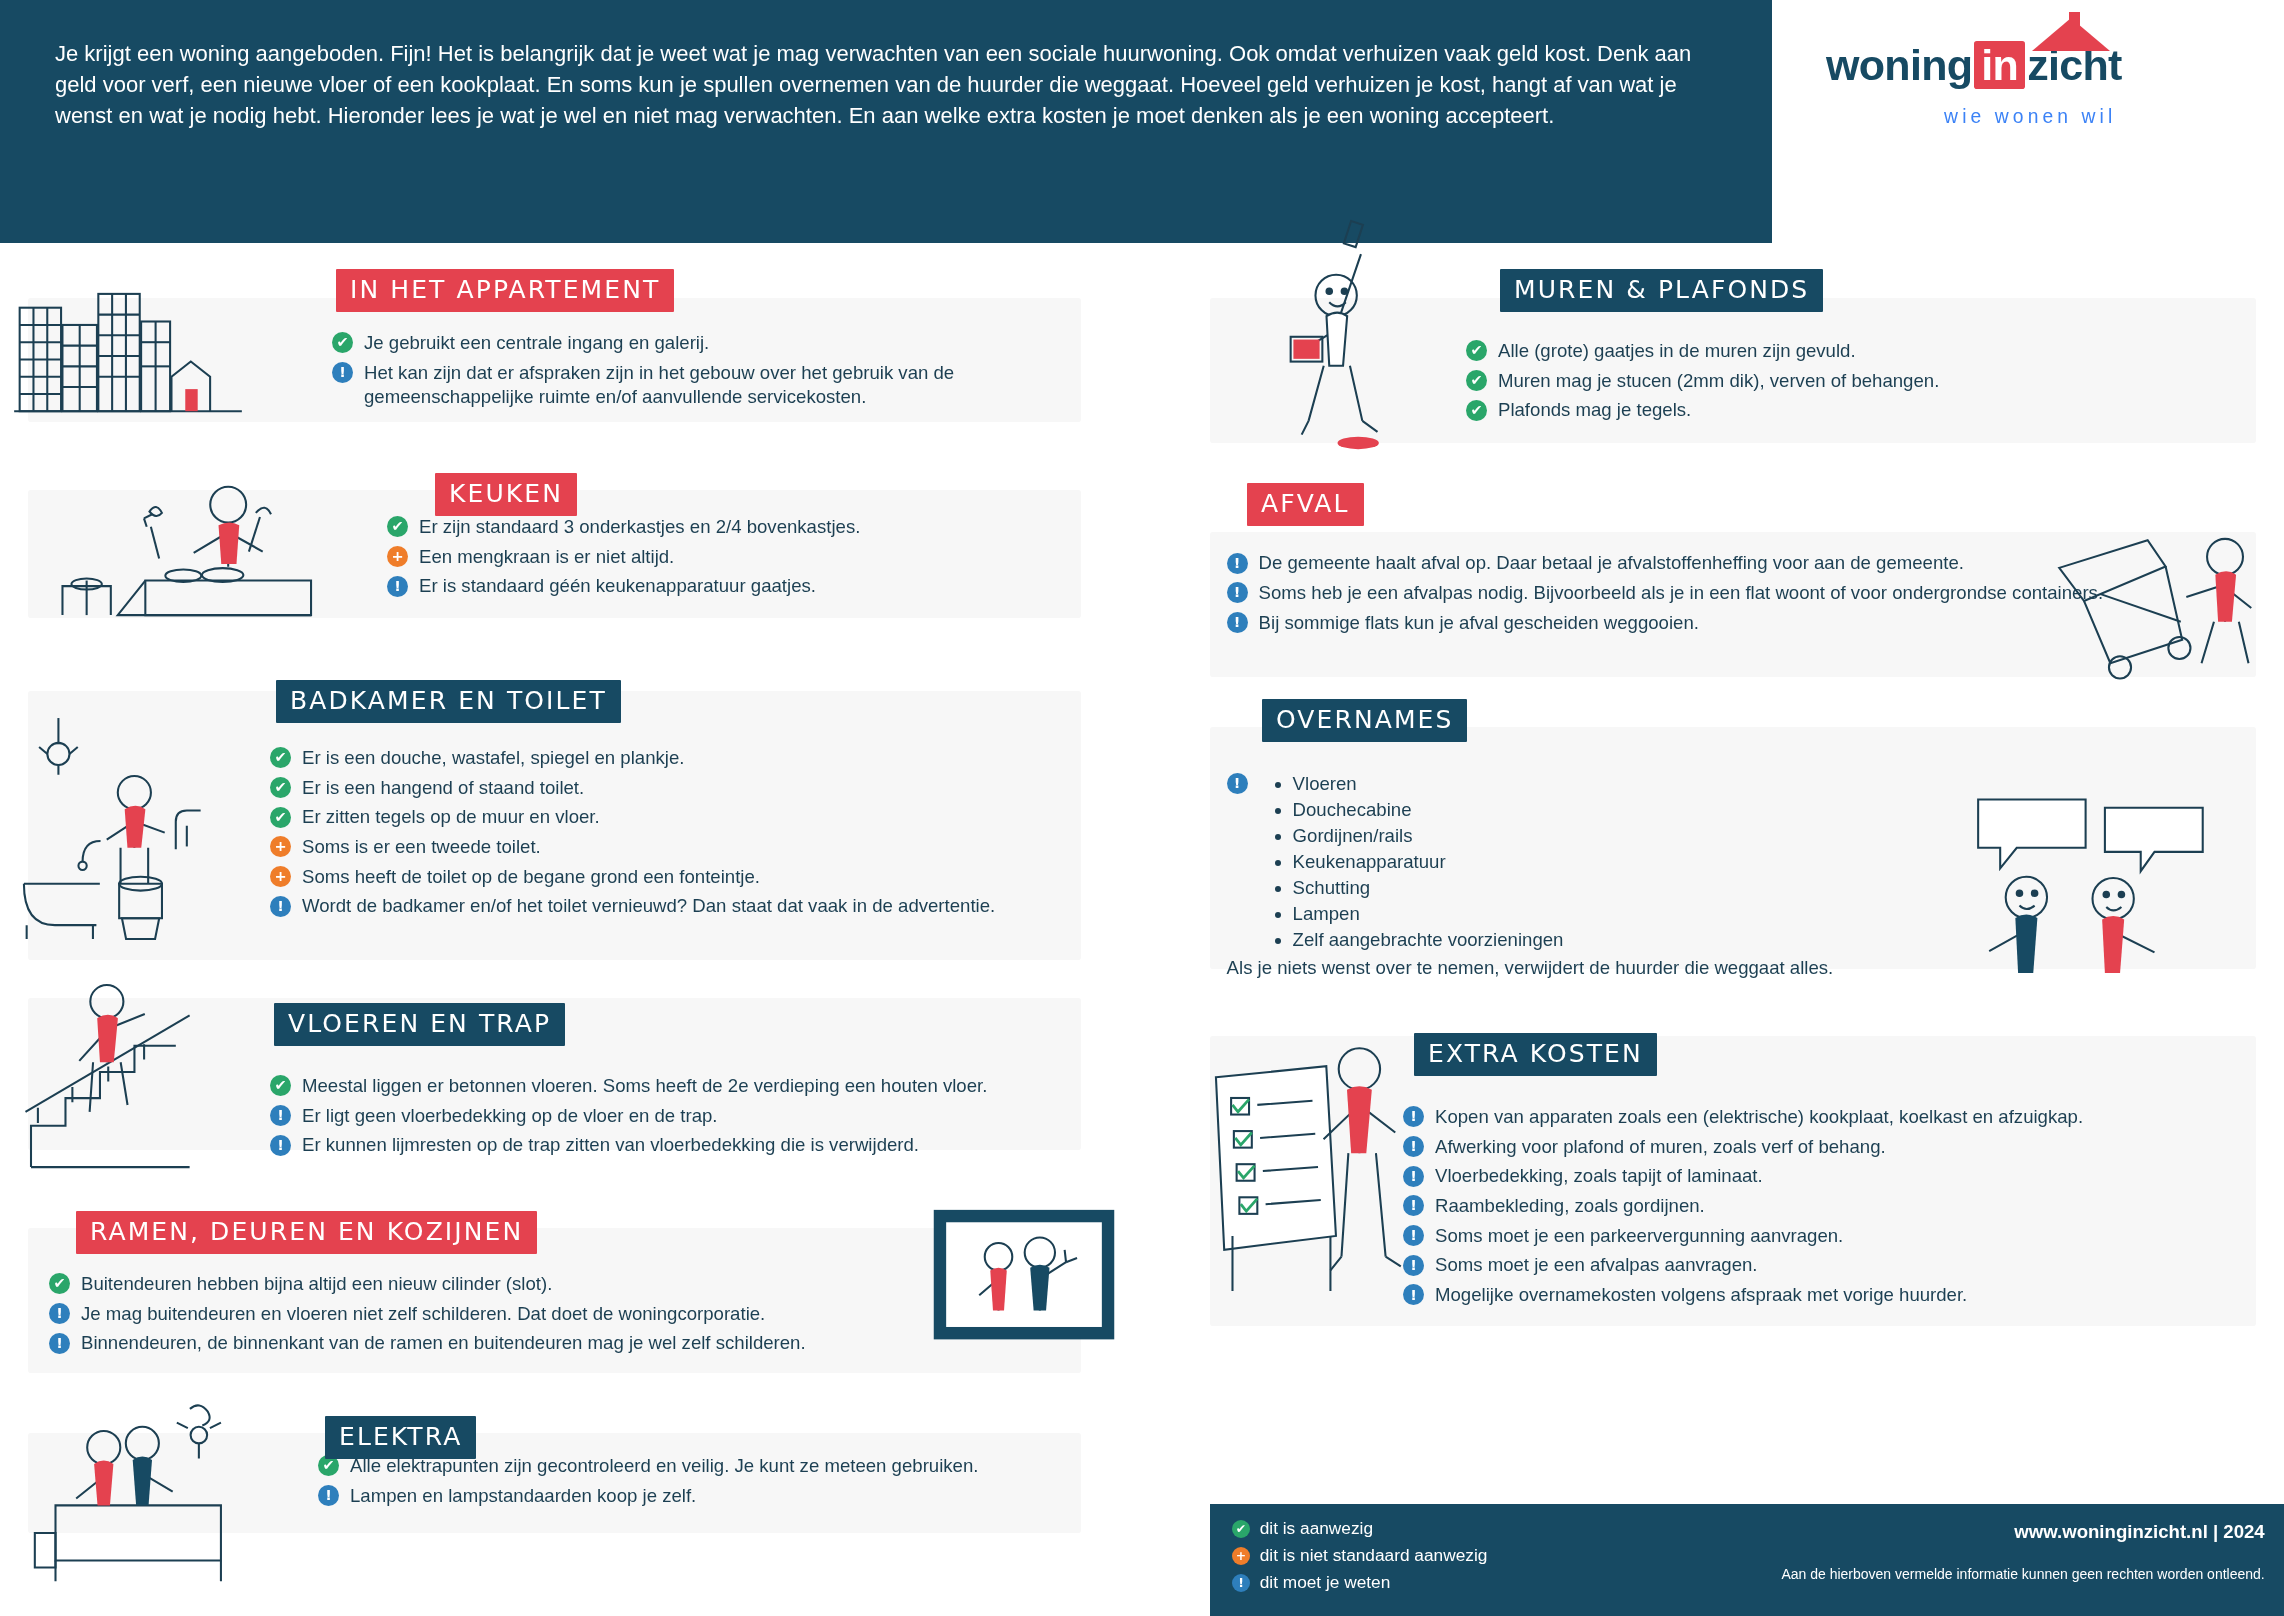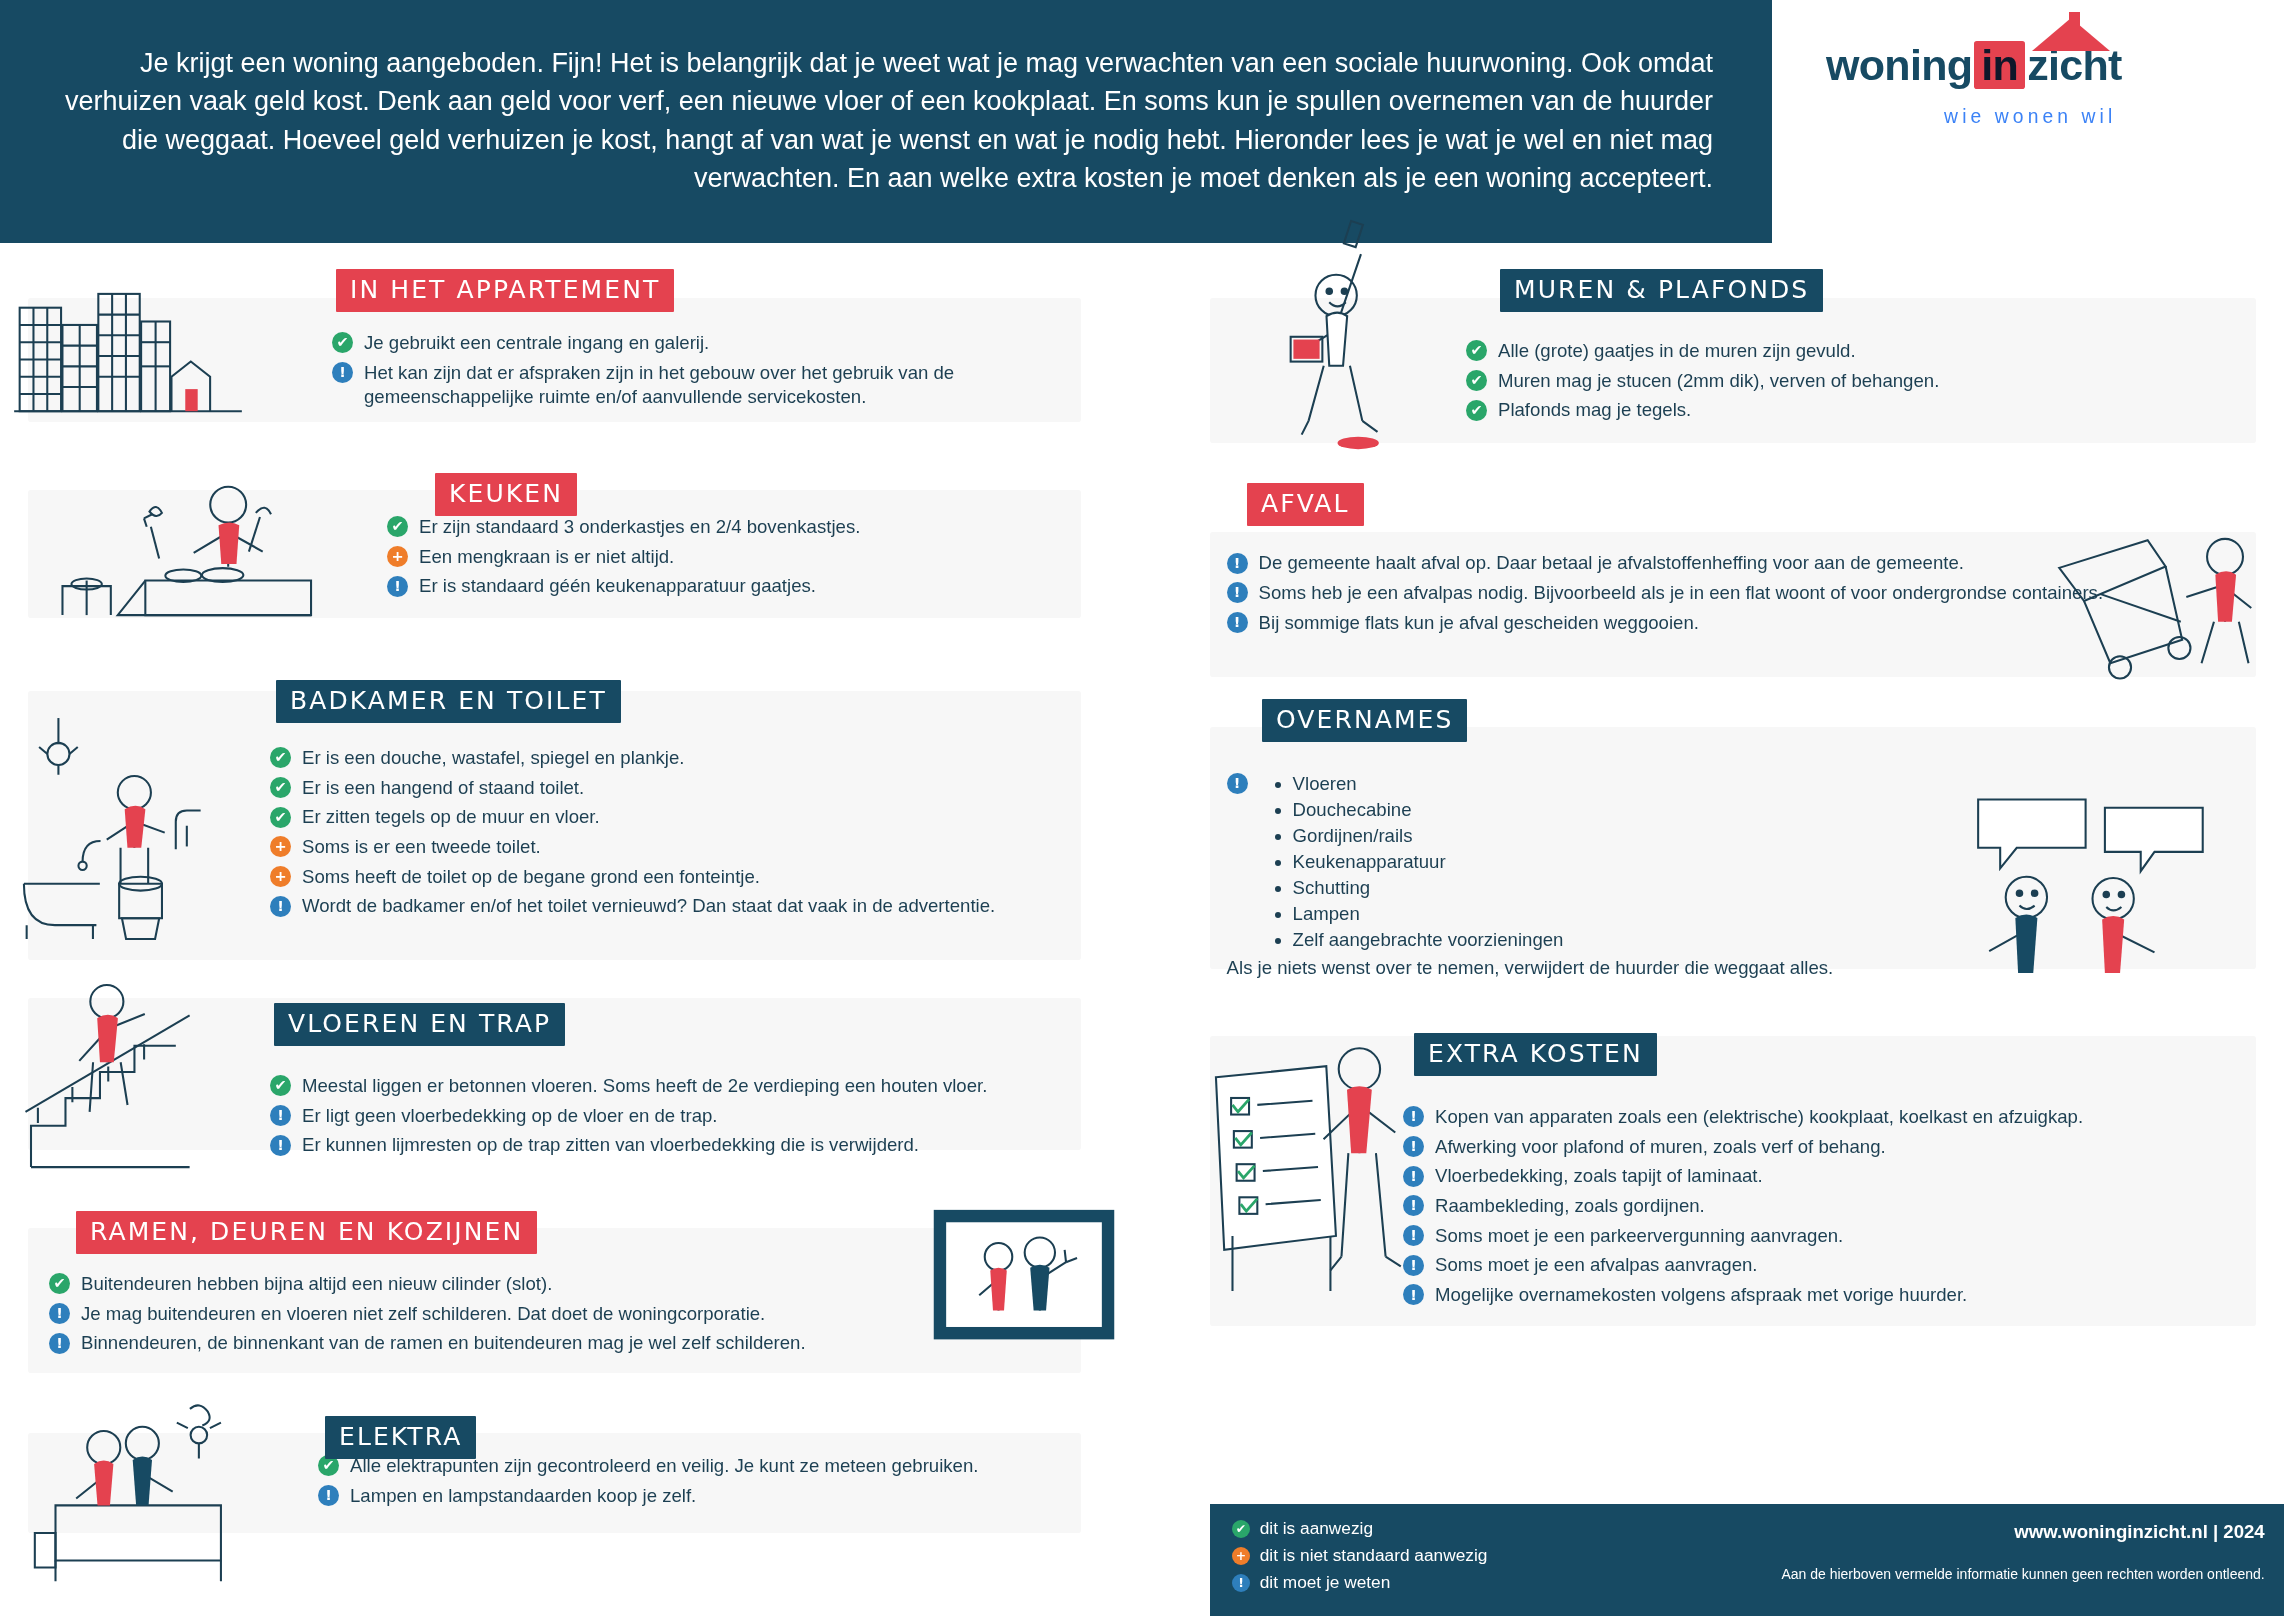--- a/index.html
+++ b/index.html
@@ -16,30 +16,30 @@
   .header {
     position: absolute; left: 0; top: 0; width: 1772px; height: 243px;
     background: #174a63; color: #ffffff;
     padding: 26px 41px 0 43px;
   }
   .header h1 {
     font-size: 24px; font-weight: bold; letter-spacing: 0.3px;
     margin: 0 0 9.7px 0; text-transform: uppercase;
   }
   .header p {
-    font-size: 27px; line-height: 1.42; margin: 18px; max-width: 1706px; text-align: right;
+    font-size: 22px; line-height: 1.42; margin: 12px; max-width: 1706px;
   }
   
   .logo-box {
     position: absolute; right: 0; top: 0; width: 512px; height: 243px;
     background: #ffffff;
   }
   .logo-inner { position: absolute; left: 54px; top: 41px; width: 414px; }
   .logo-word { font-size: 43px; font-weight: bold; color: #174a63; letter-spacing: -0.7px; white-space: nowrap; }
-  .logo-word .mid { color: #0f172a; background:#e4424f; padding: 0 7px; border-radius: 2.8px; margin: 0 2.1px; }
+  .logo-word .mid { color: #ffffff; background:#e4424f; padding: 0 7px; border-radius: 2.8px; margin: 0 2.1px; }
   .logo-sub { color: #3b82f6; font-size: 19.3px; letter-spacing: 4.1px; text-align: center; margin-top: 16px; padding-right: 5.5px;}
   .logo-roof {
     position: absolute; left: 206px; top: -23.5px; width: 0; height: 0;
     border-left: 39px solid transparent; border-right: 39px solid transparent;
     border-bottom: 33px solid #e4424f;
   }
   .logo-chimney { position:absolute; left:243px; top:-29px; width:11px; height:18px; background:#e4424f; }
 
   
   .panel {

